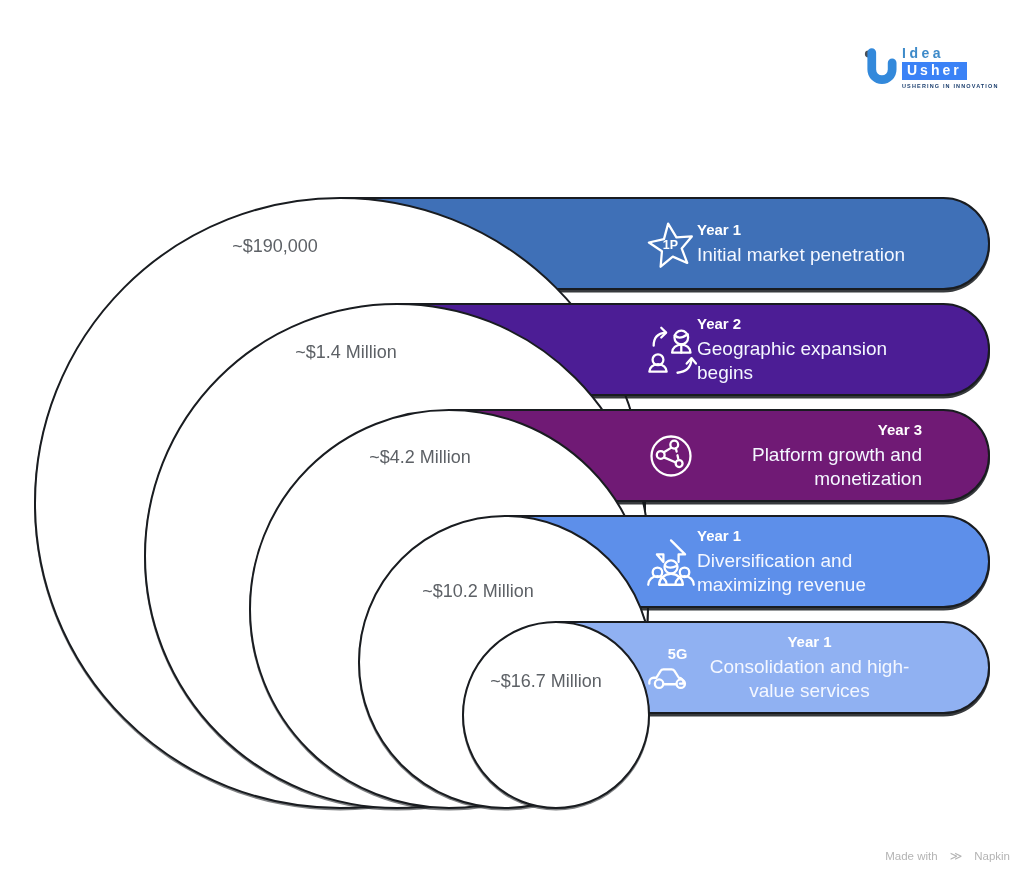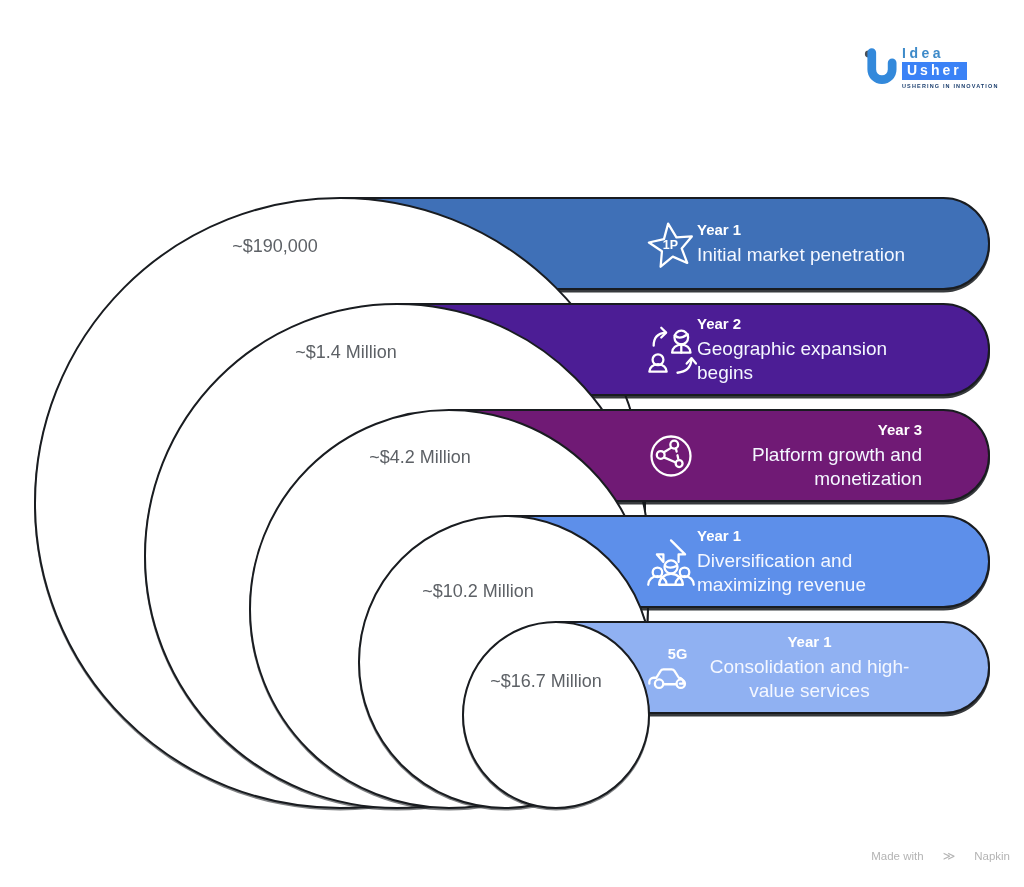--- a/index.html
+++ b/index.html
@@ -61,21 +61,21 @@
   
   .logo { position:absolute; top:46px; left:864px; display:flex; gap:5px; align-items:flex-start; z-index:12; }
   .logo-u svg { width:33px; height:50px; display:block; }
   .logo-text { display:flex; flex-direction:column; align-items:flex-start; }
   .logo-idea { color:#3d8ac9; font-weight:bold; font-size:14px; letter-spacing:3.5px; line-height:15px; }
   .logo-usher { background:#3b82f6; color:#ffffff; font-weight:bold; font-size:14px; letter-spacing:3px; padding:1px 5px 2px; margin-top:1px; line-height:15px; }
   .logo-tagline { color:#1c3f6e; font-size:5.5px; font-weight:bold; letter-spacing:1.15px; margin-top:2.5px; white-space:nowrap; }
 
   
   .footer {
-    position:absolute; top:850px; right:14px; z-index:12; display:flex; align-items:flex-end; gap:19px;
+    position:absolute; top:850px; right:14px; z-index:12; display:flex; align-items:flex-end; gap:12px;
     color:#b4b4b4; font-size:11.5px;
   }
   .napkin-glyph { font-size:12px; line-height:1; }
 </style>
 </head>
 <body>
 
 <div class="stage">
 
   <div class="logo">

